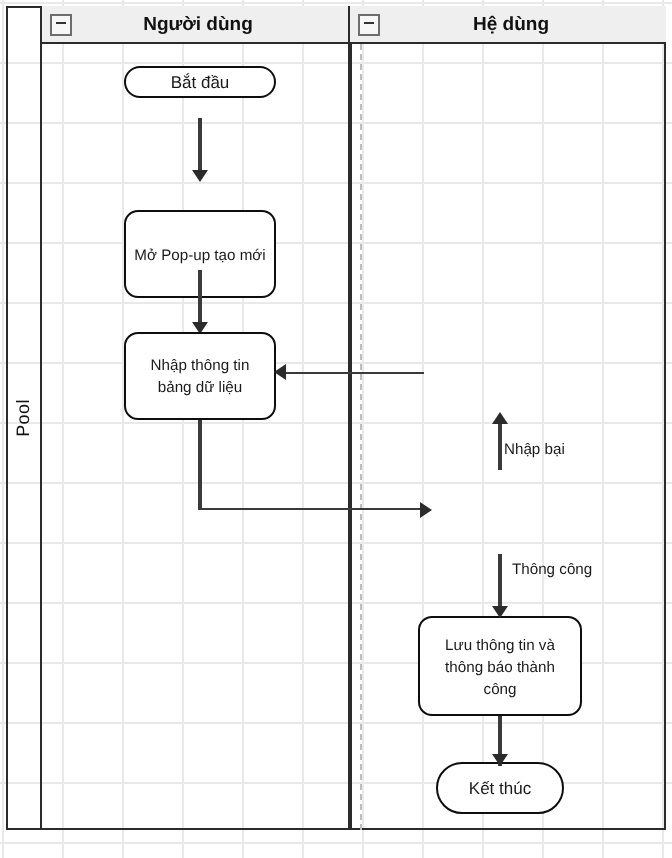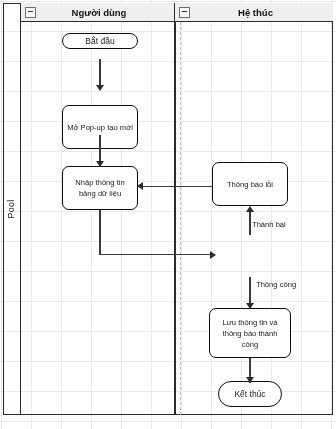--- a/index.html
+++ b/index.html
@@ -214,21 +214,21 @@
     <span class="pool-label">Pool</span>
   </div>
 
   <div class="lane-header lane-user">
     <span class="collapse-box"></span>
     <span class="lane-title">Người dùng</span>
   </div>
 
   <div class="lane-header lane-system">
     <span class="collapse-box"></span>
-    <span class="lane-title">Hệ thúc</span>
+    <span class="lane-title">Hệ dùng</span>
   </div>
 
   <div class="lane-divider-solid"></div>
   <div class="lane-divider-dashed"></div>
 
   <div class="node terminator" style="left:62px; top:33px; width:76px; height:16px;">
     <span>Bắt đầu</span>
   </div>
 
   <div class="conn conn-v" style="left:99.3px; top:59px; height:28px;"></div>
@@ -238,40 +238,37 @@
     <span>Mở Pop-up tạo mới</span>
   </div>
 
   <div class="conn conn-v" style="left:99.3px; top:135px; height:28px;"></div>
   <div class="arrow arrow-down" style="left:96px; top:161px;"></div>
 
   <div class="node process" style="left:62px; top:166px; width:76px; height:44px;">
     <span>Nhập thông tin bảng dữ liệu</span>
   </div>
 
-  <div class="node process" style="left:212px; top:162px; width:76px; height:44px;">
-    <span>Thông báo lỗi</span>
-  </div>
 
 
   <div class="node process" style="left:209px; top:308px; width:82px; height:50px;">
     <span>Lưu thông tin và thông báo thành công</span>
   </div>
 
   <div class="node terminator" style="left:218px; top:381px; width:64px; height:26px;">
     <span>Kết thúc</span>
   </div>
 
   <div class="conn conn-v" style="left:99.3px; top:210px; height:45px;"></div>
   <div class="conn conn-h" style="left:99.3px; top:254px; width:112px;"></div>
   <div class="arrow arrow-right" style="left:210px; top:251px;"></div>
 
   <div class="conn conn-v" style="left:249.3px; top:212px; height:23px;"></div>
   <div class="arrow arrow-up" style="left:246px; top:206px;"></div>
-  <span class="edge-label" style="left:252px; top:220px;">Thành bại</span>
+  <span class="edge-label" style="left:252px; top:220px;">Nhập bại</span>
 
   <div class="conn conn-h" style="left:141px; top:185.5px; width:71px;"></div>
   <div class="arrow arrow-left" style="left:137px; top:182px;"></div>
 
   <div class="conn conn-v" style="left:249.3px; top:277px; height:28px;"></div>
   <div class="arrow arrow-down" style="left:246px; top:303px;"></div>
   <span class="edge-label" style="left:256px; top:280px;">Thông công</span>
 
   <div class="conn conn-v" style="left:249.3px; top:358px; height:25px;"></div>
   <div class="arrow arrow-down" style="left:246px; top:377px;"></div>

